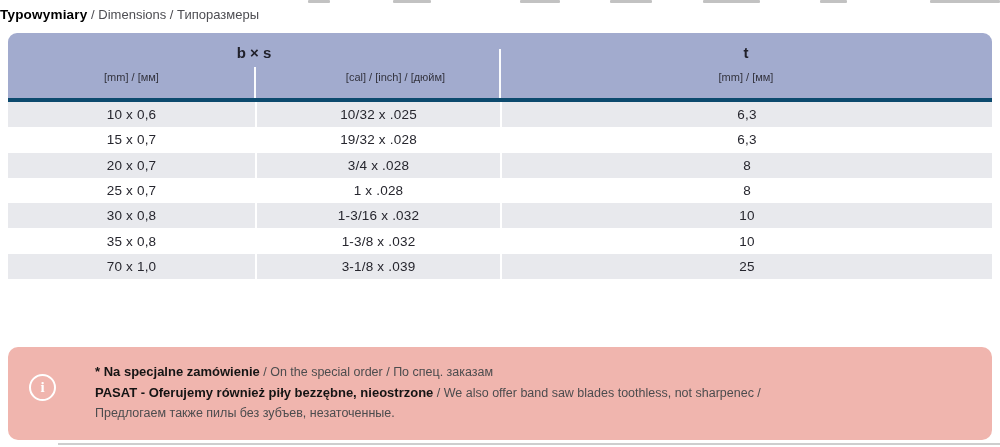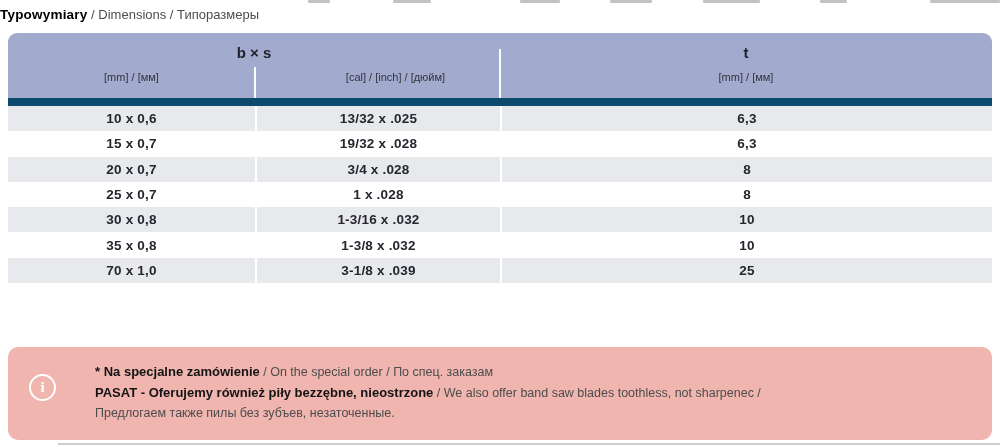--- a/index.html
+++ b/index.html
@@ -12,37 +12,37 @@
   .bottom-line { position:absolute; left:58px; top:443px; width:942px; height:2px; background:#cecece; }
 
   
   .title { position:absolute; left:0; top:7px; font-size:13px; color:#4d4d52; white-space:nowrap; }
   .title .strong { font-weight:bold; color:#000; font-size:13.5px; letter-spacing:.2px; }
 
   
   .dim-table { position:absolute; left:8px; top:33px; width:984px; }
   .thead {
     position:relative; height:65px; background:#a2abce;
-    border-radius:9px 9px 0 0; border-bottom:8px solid #0c4a6e; color:#2c2c38;
+    border-radius:9px 9px 0 0; border-bottom:4px solid #0c4a6e; color:#2c2c38;
   }
   .group-head, .t-head {
     position:absolute; top:11px; width:492px; text-align:center;
     font-weight:bold; font-size:15px; color:#21212b;
   }
   .group-head { left:0; }
   .t-head { left:492px; }
   .subhead { position:absolute; top:38px; font-size:11px; text-align:center; color:#33333e; }
   .subhead.c1 { left:0; width:247px; }
   .subhead.c2 { left:247px; width:281px; }
   .subhead.c3 { left:492px; width:492px; }
   .vline { position:absolute; width:2px; background:rgba(255,255,255,.95); }
   .vline.v1 { left:246px; top:34px; height:31px; }
   .vline.v2 { left:491px; top:16px; height:49px; }
 
-  .tbody { position:relative;font-weight:bold; }
+  .tbody { position:relative; }
   .row { display:grid; grid-template-columns:247px 245px 492px; height:25.3px; }
   .cell {
     box-sizing:border-box; display:flex; align-items:center; justify-content:center;
     font-size:13.5px; color:#26262e; letter-spacing:.2px;
   }
   .row .cell + .cell { border-left:2px solid #ffffff; }
   .row.odd .cell { background:#e8e9ed; }
   .row.even .cell { background:#ffffff; }
 
   
@@ -82,21 +82,21 @@
       <div class="t-head">t</div>
       <div class="vline v1"></div>
       <div class="vline v2"></div>
       <div class="subhead c1">[mm] / [мм]</div>
       <div class="subhead c2">[cal] / [inch] / [дюйм]</div>
       <div class="subhead c3">[mm] / [мм]</div>
     </div>
     <div class="tbody">
         <div class="row odd">
           <div class="cell">10 x 0,6</div>
-          <div class="cell">13/32 x .025</div>
+          <div class="cell">10/32 x .025</div>
           <div class="cell">6,3</div>
         </div>
         <div class="row even">
           <div class="cell">15 x 0,7</div>
           <div class="cell">19/32 x .028</div>
           <div class="cell">6,3</div>
         </div>
         <div class="row odd">
           <div class="cell">20 x 0,7</div>
           <div class="cell">3/4 x .028</div>

